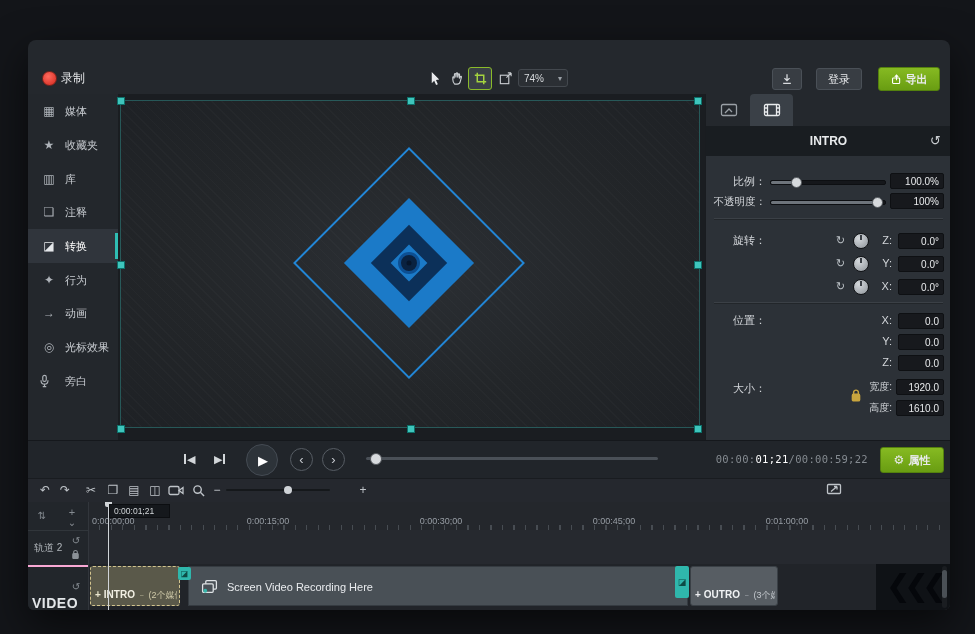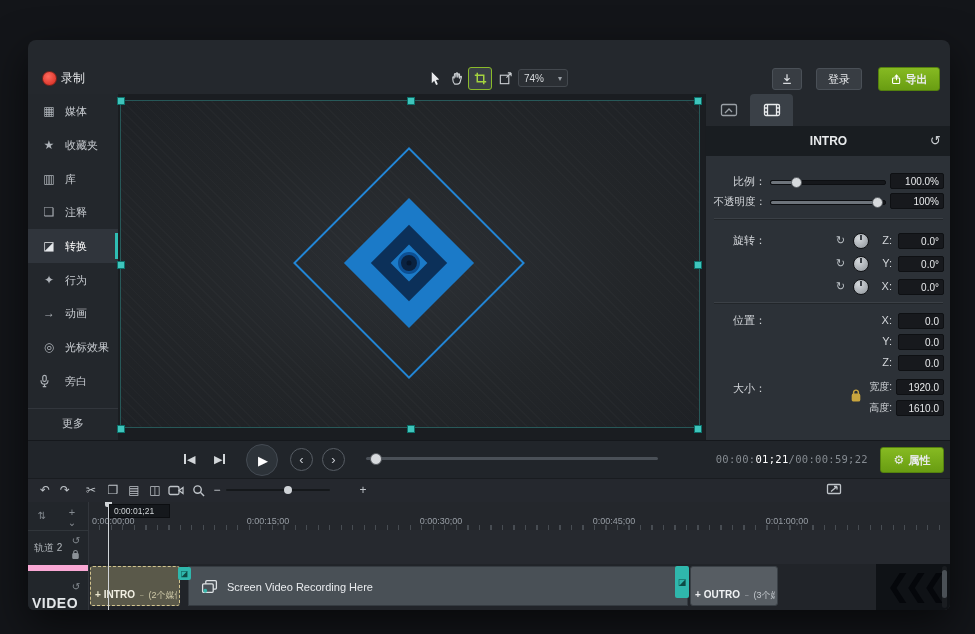--- a/index.html
+++ b/index.html
@@ -163,21 +163,20 @@
     </div>
   <div class="a sitem" style="top:324px">
     <span class="sicon">
       <svg width="11" height="14" viewBox="0 0 12 16" fill="none" stroke="#aeb3b9" stroke-width="1.3">
         <rect x="4" y="1.5" width="4" height="7" rx="2"></rect>
           <path d="M2 7 C2 13 10 13 10 7 M6 11.5 V14.5 M4 14.5 H8"></path>
       </svg>
     </span>
     <span class="slabel">旁白</span>
   </div>
-  <div class="a more">更多</div>
 
   <div class="a canvasarea"></div>
   <div class="a canvas">
     <div class="a stripes"></div>
 
     <div class="a dia" style="width:160px;height:160px;border:2px solid #2286d6;margin:0"></div>
     <div class="a dia" style="width:92px;height:92px;background:#1b7ac8"></div>
     <div class="a dia" style="width:54px;height:54px;background:#0c3059"></div>
     <div class="a dia" style="width:26px;height:26px;background:#1b7ac8"></div>
     <div class="a" style="left:288px;top:162px;width:16px;height:16px;transform:translate(-50%,-50%);border-radius:50%;background:#0a2240;border:3px solid #0d4f92">
@@ -375,21 +374,21 @@
 
   <div class="a" style="left:77px;top:462px;width:7px;height:5px;background:#d0d4d8;border-radius:0 0 2px 2px;z-index:6"></div>
   <div class="a playhead"></div>
   <div class="a" style="left:81px;top:464px;width:55px;height:12px;background:#15181c;border:1px solid #0c0e11;color:#d3d7da;font-size:8.5px;line-height:12px;padding-left:4px;z-index:6;box-sizing:content-box">0:00:01;21</div>
 
   <div class="a gutter">
     <div class="a gicon" style="left:8px;top:8px;width:12px">⇅</div>
     <div class="a gicon" style="left:38px;top:4px;width:12px;font-size:11px">+</div>
     <div class="a gicon" style="left:38px;top:15px;width:12px">⌄</div>
 
-    <div class="a" style="left:0;top:28px;width:60px;height:34px;border-top:1px solid #31363b;border-bottom:6px solid #f9a8d4">
+    <div class="a" style="left:0;top:28px;width:60px;height:34px;border-top:1px solid #31363b;border-bottom:2px solid #f9a8d4">
       <div class="a" style="left:6px;top:0;height:34px;line-height:34px;font-size:10px;color:#b2b7bc">轨道 2</div>
       <div class="a gicon" style="left:42px;top:4px;width:12px">↺</div>
       <div class="a" style="left:43px;top:18px">
         <svg width="9" height="11" viewBox="0 0 10 12" fill="none" stroke="#8b9197" stroke-width="1.2">
           <path d="M3 5 V3.5 a2 2 0 0 1 4 0 V5"></path>
             <rect x="2" y="5" width="6" height="5.5" rx="1" fill="#8b9197"></rect>
         </svg>
       </div>
     </div>
 

